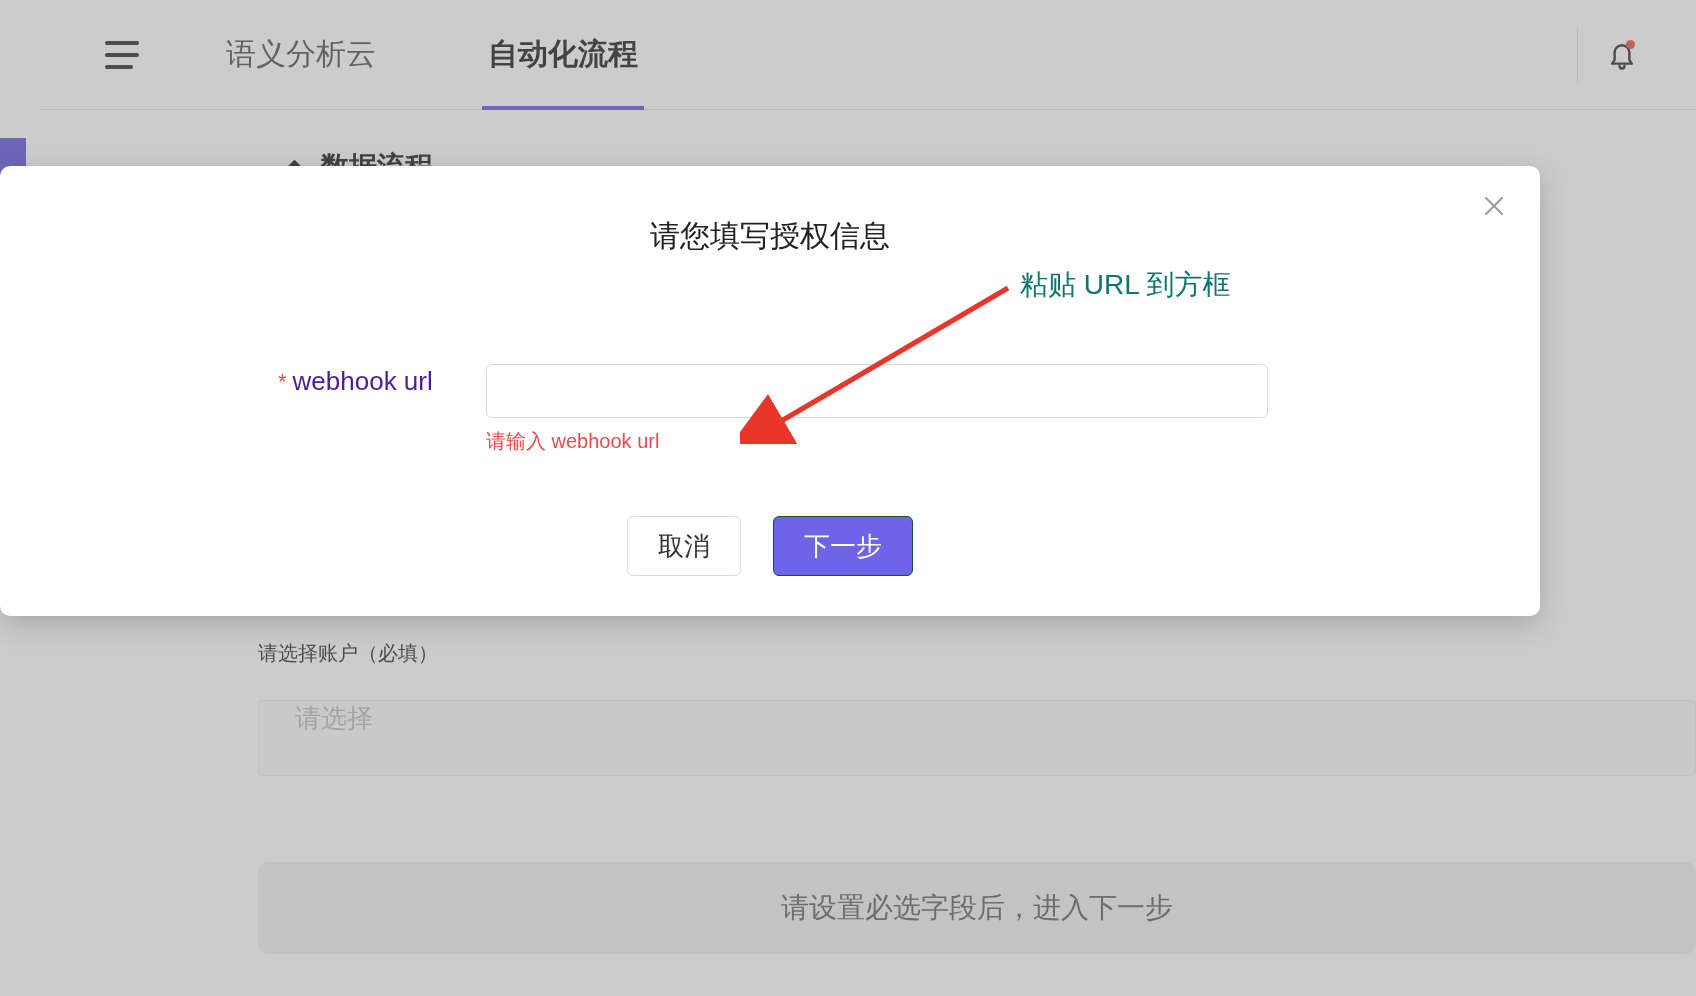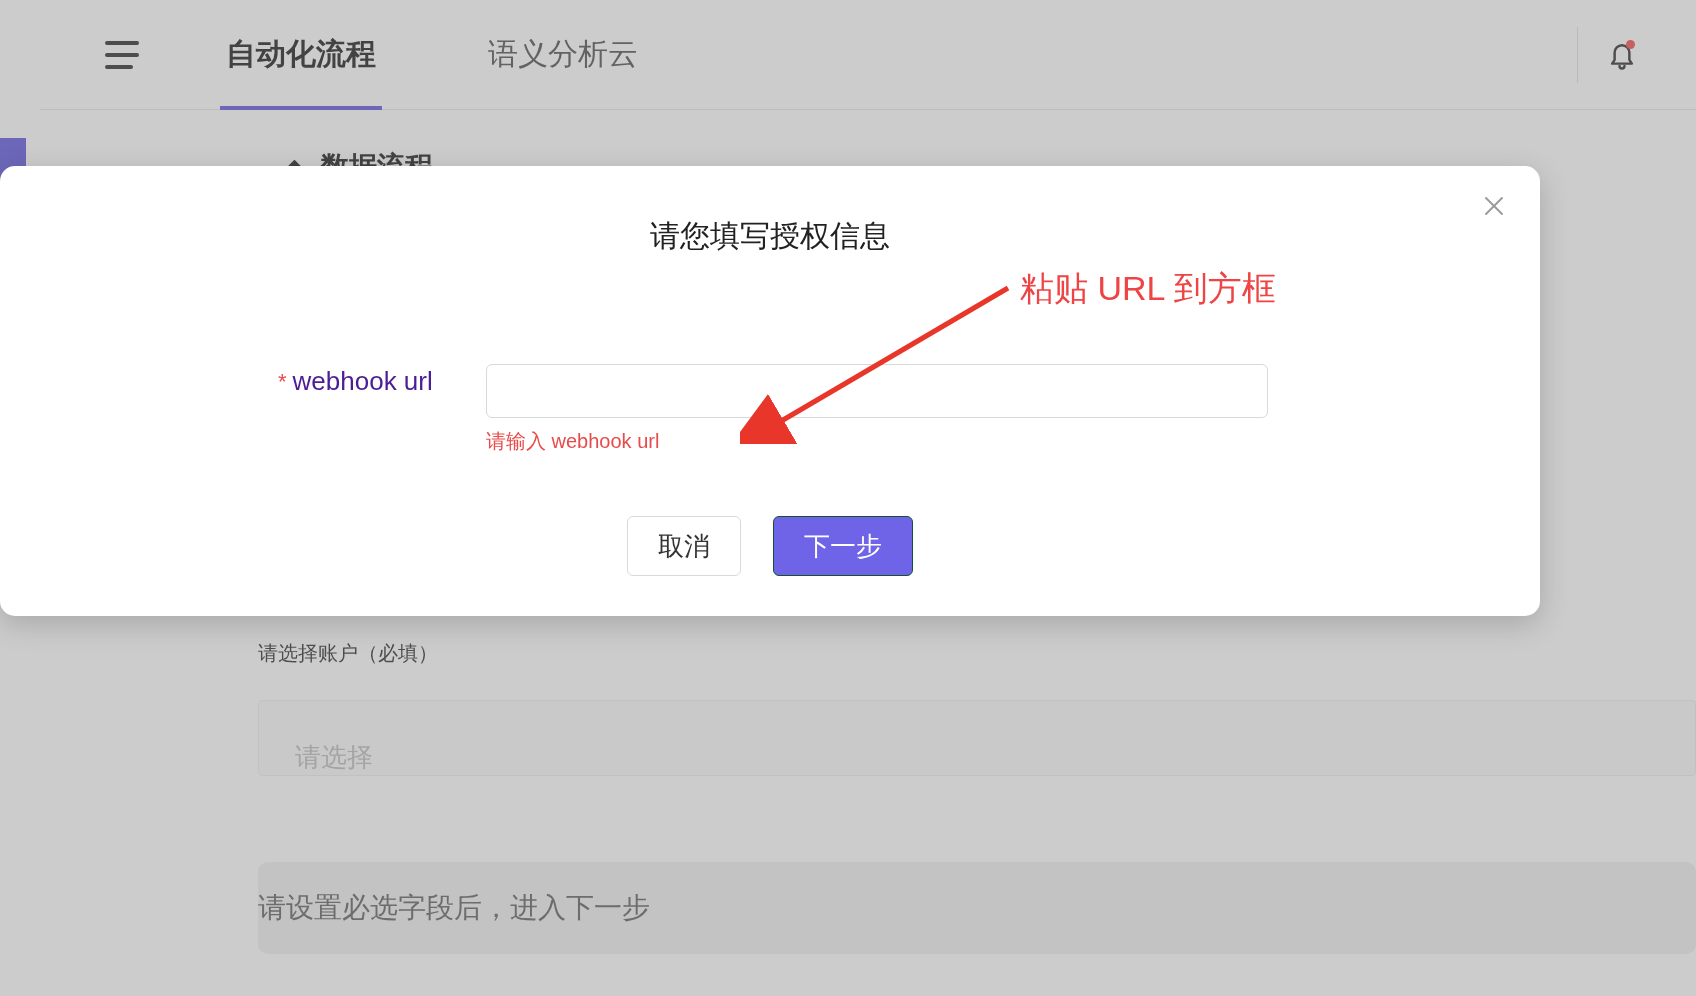--- a/index.html
+++ b/index.html
@@ -21,65 +21,65 @@
 
   
   .side-indicator { position: absolute; left: 0; top: 138px; width: 26px; height: 58px; background: #675ce0; }
 
   
   .bg-subtab-row { position: absolute; left: 286px; top: 148px; font-size: 28px; color: #222; display:flex; align-items:center; gap: 18px; }
 
   .bg-section-label { position: absolute; left: 258px; font-size: 20px; color: #333; }
   .bg-section-label.lbl1 { top: 640px; }
 
-  .bg-select { position: absolute; left: 258px; right: 0; top: 700px; height: 76px; background: #fafafa; border: 1px solid #eee; border-radius: 4px; display:flex; align-items:flex-end; padding-left: 36px; color: #bfbfbf; font-size: 26px; cursor:pointer; }
+  .bg-select { position: absolute; left: 258px; right: 0; top: 700px; height: 76px; background: #fafafa; border: 1px solid #eee; border-radius: 4px; display:flex; align-items:flex-start; padding-left: 36px; color: #bfbfbf; font-size: 26px; cursor:pointer; }
 
-  .bg-cta { position: absolute; left: 258px; right: 0; top: 862px; height: 92px; background: #f0f0f0; border-radius: 10px; display:flex; align-items:center; color: #666; font-size: 28px; }
+  .bg-cta { position: absolute; left: 258px; right: 0; top: 862px; height: 92px; background: #f0f0f0; border-radius: 10px; display:flex; align-items:center; justify-content:center; color: #666; font-size: 28px; }
 
   
   .overlay { position: absolute; inset: 0; background: rgba(120,120,120,0.38); }
 
   
-  .modal { position: absolute; left: 0; top: 166px; width: 1540px; height: 450px; background: #fff; border-radius: 15px; box-shadow: 0 8px 30px rgba(0,0,0,0.18); }
+  .modal { position: absolute; left: 0; top: 166px; width: 1540px; height: 450px; background: #fff; border-radius: 10px; box-shadow: 0 8px 30px rgba(0,0,0,0.18); }
   .modal-close { position: absolute; top: 20px; right: 26px; width: 40px; height: 40px; display:flex; align-items:center; justify-content:center; color: #9b9b9b; cursor:pointer; }
   .modal-title { position: absolute; top: 50px; left: 0; width: 100%; text-align: center; font-size: 30px; color: #222; font-weight: 500; }
 
   .form-row { position: absolute; top: 200px; left: 278px; display:flex; align-items:center; }
   .req-star { color: #e84b4b; font-size: 22px; margin-right: 6px; line-height: 1; }
   .form-label { font-size: 26px; color: #4c1d95; }
   .form-input { position: absolute; top: 198px; left: 486px; width: 782px; height: 54px; border: 1px solid #d9d9d9; border-radius: 6px; padding: 0 18px; font-size: 22px; outline: none; }
   .form-error { position: absolute; top: 262px; left: 486px; font-size: 20px; color: #e84b4b; }
 
   .modal-actions { position: absolute; bottom: 40px; left: 0; width: 100%; display:flex; justify-content:center; gap: 32px; }
   .btn { min-width: 100px; height: 60px; padding: 0 30px; border-radius: 6px; font-size: 26px; display:flex; align-items:center; justify-content:center; cursor:pointer; }
   .btn-default { background: #fff; border: 1px solid #d9d9d9; color: #333; }
   .btn-primary { background: #6f63e8; border: 1px solid #14532d; color: #fff; }
 
   
-  .annotation-text { position: absolute; top: 100px; left: 1020px; font-size: 34px; color: #ef4444; font-weight: 500; white-space: nowrap; }
+  .annotation-text { position: absolute; top: 100px; left: 1020px; font-size: 28px; color: #0f766e; font-weight: 500; white-space: nowrap; }
   .annotation-arrow { position: absolute; top: 108px; left: 740px; width: 280px; height: 170px; pointer-events: none; }
 </style>
 </head>
 <body>
 
 <div class="page">
 
   <div class="side-indicator"></div>
 
   <div class="header">
     <div class="menu-btn">
       <svg width="34" height="28" viewBox="0 0 34 28">
         <rect x="0" y="0" width="34" height="4" rx="2" fill="currentColor"></rect>
         <rect x="0" y="12" width="34" height="4" rx="2" fill="currentColor"></rect>
         <rect x="0" y="24" width="28" height="4" rx="2" fill="currentColor"></rect>
       </svg>
     </div>
     <div class="tabs">
+      <div class="tab">语义分析云</div>
       <div class="tab active">自动化流程</div>
-      <div class="tab">语义分析云</div>
     </div>
     <div class="header-right">
       <div class="divider-v"></div>
       <div class="bell">
         <svg width="30" height="32" viewBox="0 0 24 26" fill="none" stroke="currentColor" stroke-width="2" stroke-linecap="round" stroke-linejoin="round">
           <path d="M18 17V11a6 6 0 10-12 0v6l-2 3h16l-2-3z"></path>
           <path d="M10 22a2 2 0 004 0"></path>
         </svg>
         <span class="bell-dot"></span>
       </div>

